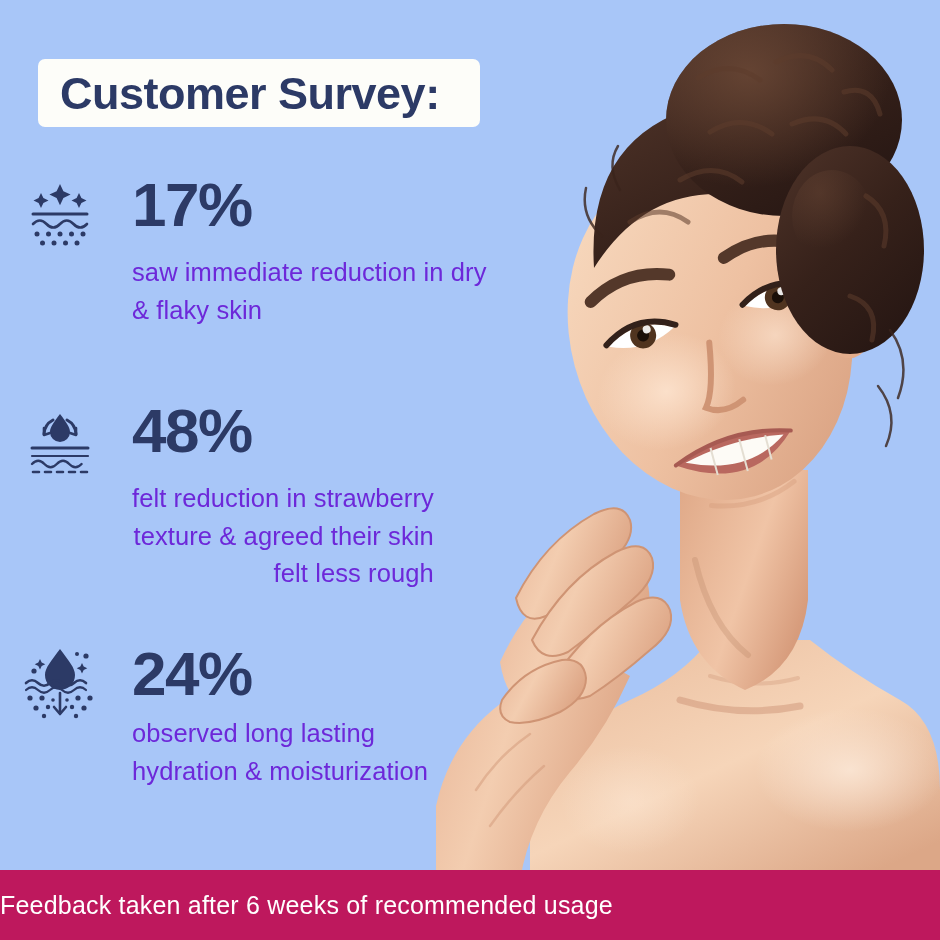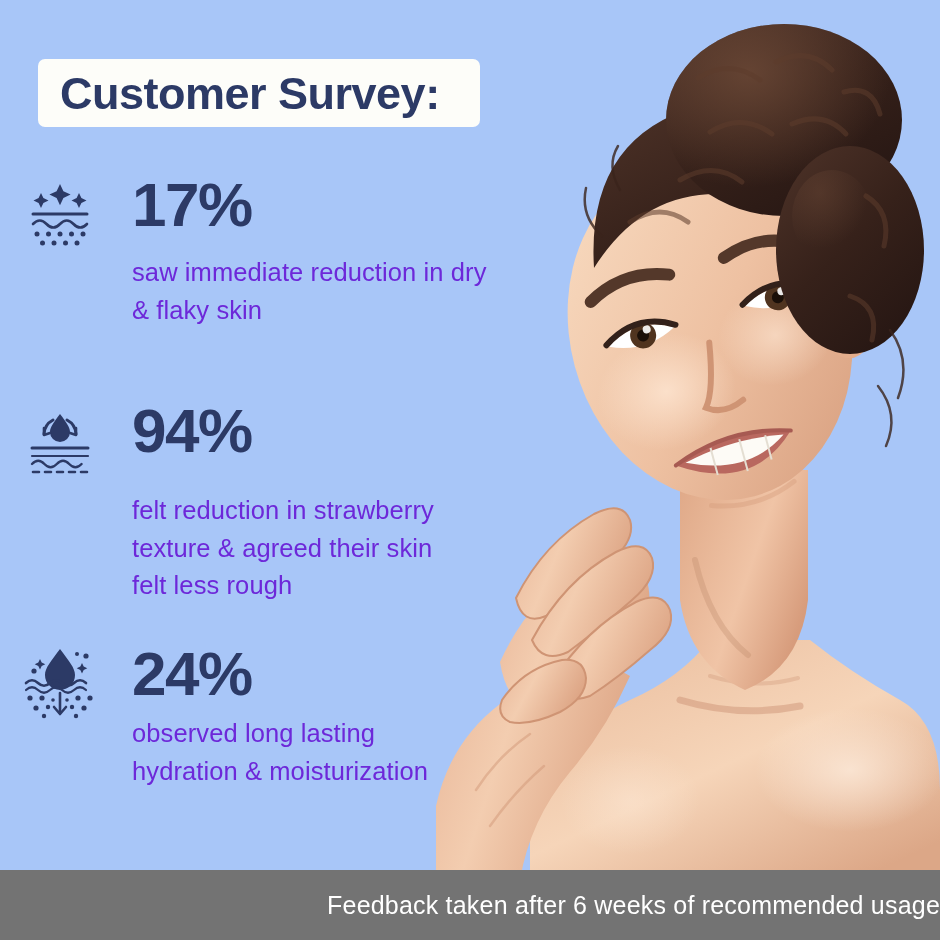--- a/index.html
+++ b/index.html
@@ -72,36 +72,36 @@
     letter-spacing:0.1px;
     white-space:pre-line;
   }
 
   #stat-0 { left:24px; top:178px; width:560px; }
   #stat-0 .stat-pct  { top:-4px; }
   #stat-0 .stat-desc { top:76px; }
 
   #stat-1 { left:24px; top:404px; width:560px; }
   #stat-1 .stat-pct  { top:-4px; }
-  #stat-1 .stat-desc { top:88px; }
+  #stat-1 .stat-desc { top:76px;text-align:right; }
 
   #stat-2 { left:20px; top:645px; width:560px; }
   #stat-2 .stat-icon { width:80px; height:76px; }
   #stat-2 .stat-pct  { left:112px; top:-2px; }
   #stat-2 .stat-desc { left:112px; top:70px; }
 
   
   .footer {
     position:absolute;
     left:0; bottom:0;
     width:940px; height:70px;
-    background:#737373;
+    background:#be185d;
     display:flex;
     align-items:center;
-    justify-content:flex-end;
+    justify-content:flex-start;
   }
   .footer-text {
     color:#ffffff;
     font-size:25px;
     letter-spacing:0.2px;
   }
 </style>
 </head>
 <body>
 
@@ -298,21 +298,21 @@
           <path d="M52 24 l0 7 -6 -2" stroke-width="2.6" stroke-linejoin="round"></path>
         </g>
         <g stroke="#2c3a66" fill="none" stroke-linecap="round">
           <path d="M8 44 H64" stroke-width="3"></path>
           <path d="M8 52 H64" stroke-width="2.2"></path>
           <path d="M8 60 q6.2 -6.6 12.4 0 t12.4 0 t12.4 0 t12.4 0" stroke-width="2.4"></path>
           <path d="M9 68 h6 M21 68 h6 M33 68 h6 M45 68 h6 M57 68 h6" stroke-width="2.6"></path>
         </g>
       </svg>
     </span>
-    <span class="stat-pct">94%</span>
+    <span class="stat-pct">48%</span>
     <span class="stat-desc">felt reduction in strawberry
 texture &amp; agreed their skin
 felt less rough</span>
   </div>
 
   <div class="stat" id="stat-2">
     <span class="stat-icon">
       <svg width="80" height="76" viewBox="0 0 80 76" xmlns="http://www.w3.org/2000/svg">
         <path d="M40 4 c9 12 15 19 15 26 a15 15 0 0 1 -30 0 c0 -7 6 -14 15 -26 Z" fill="#2c3a66"></path>
         <g fill="#2c3a66">

